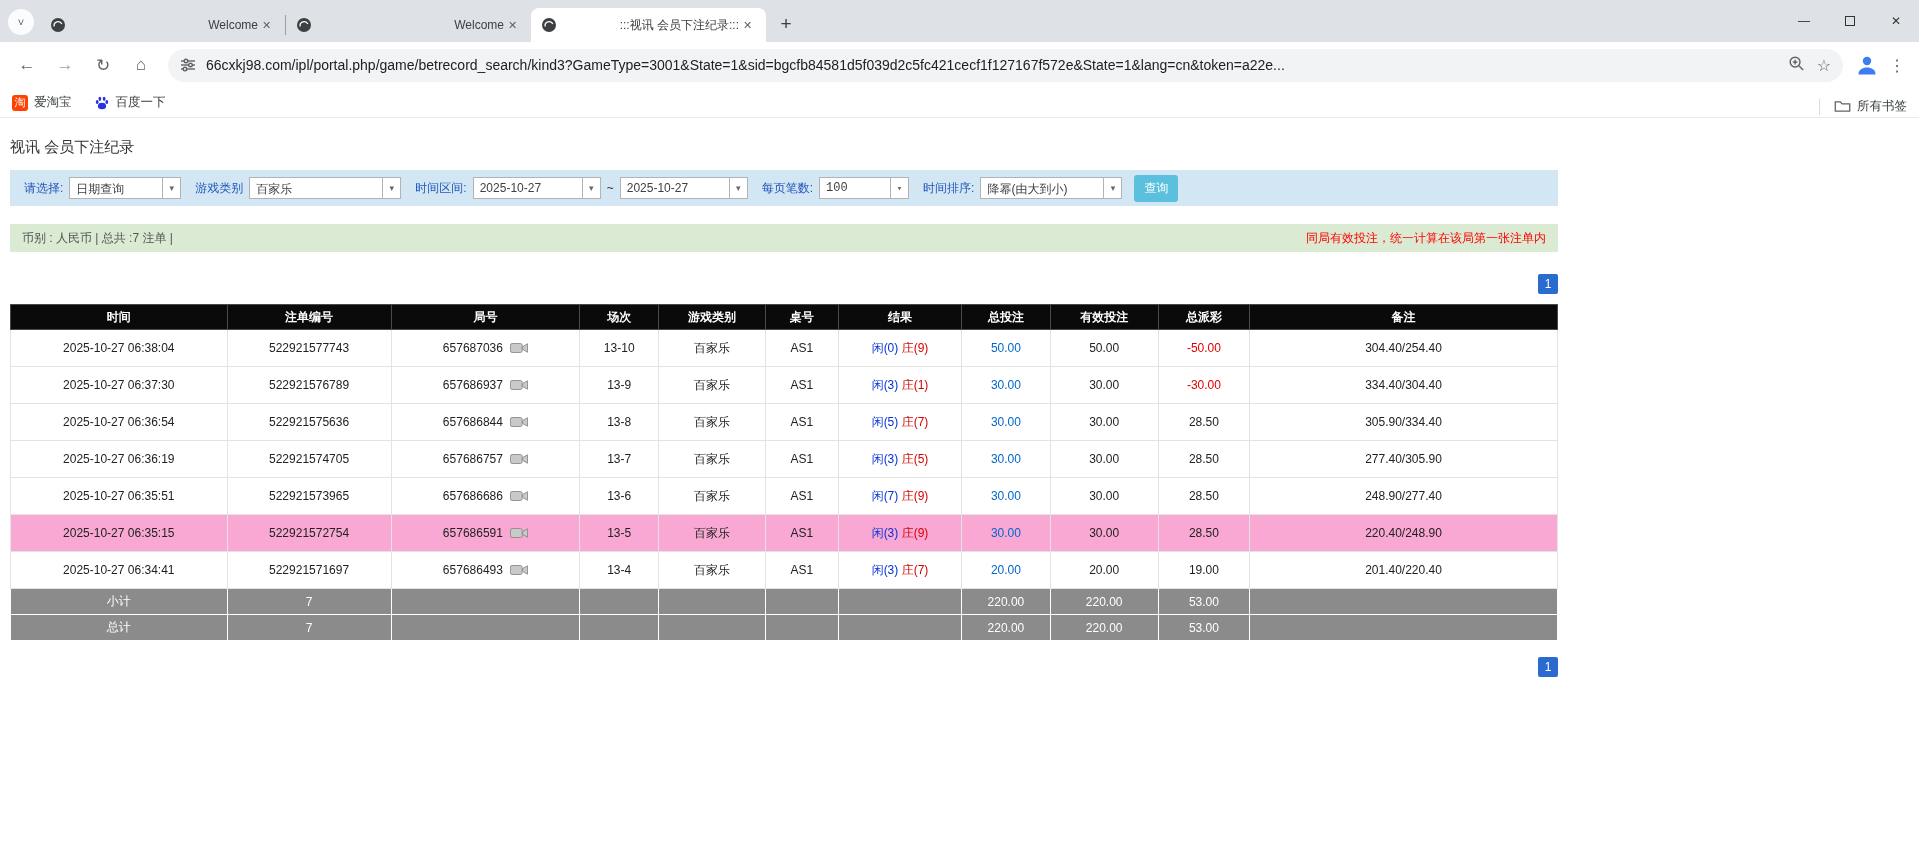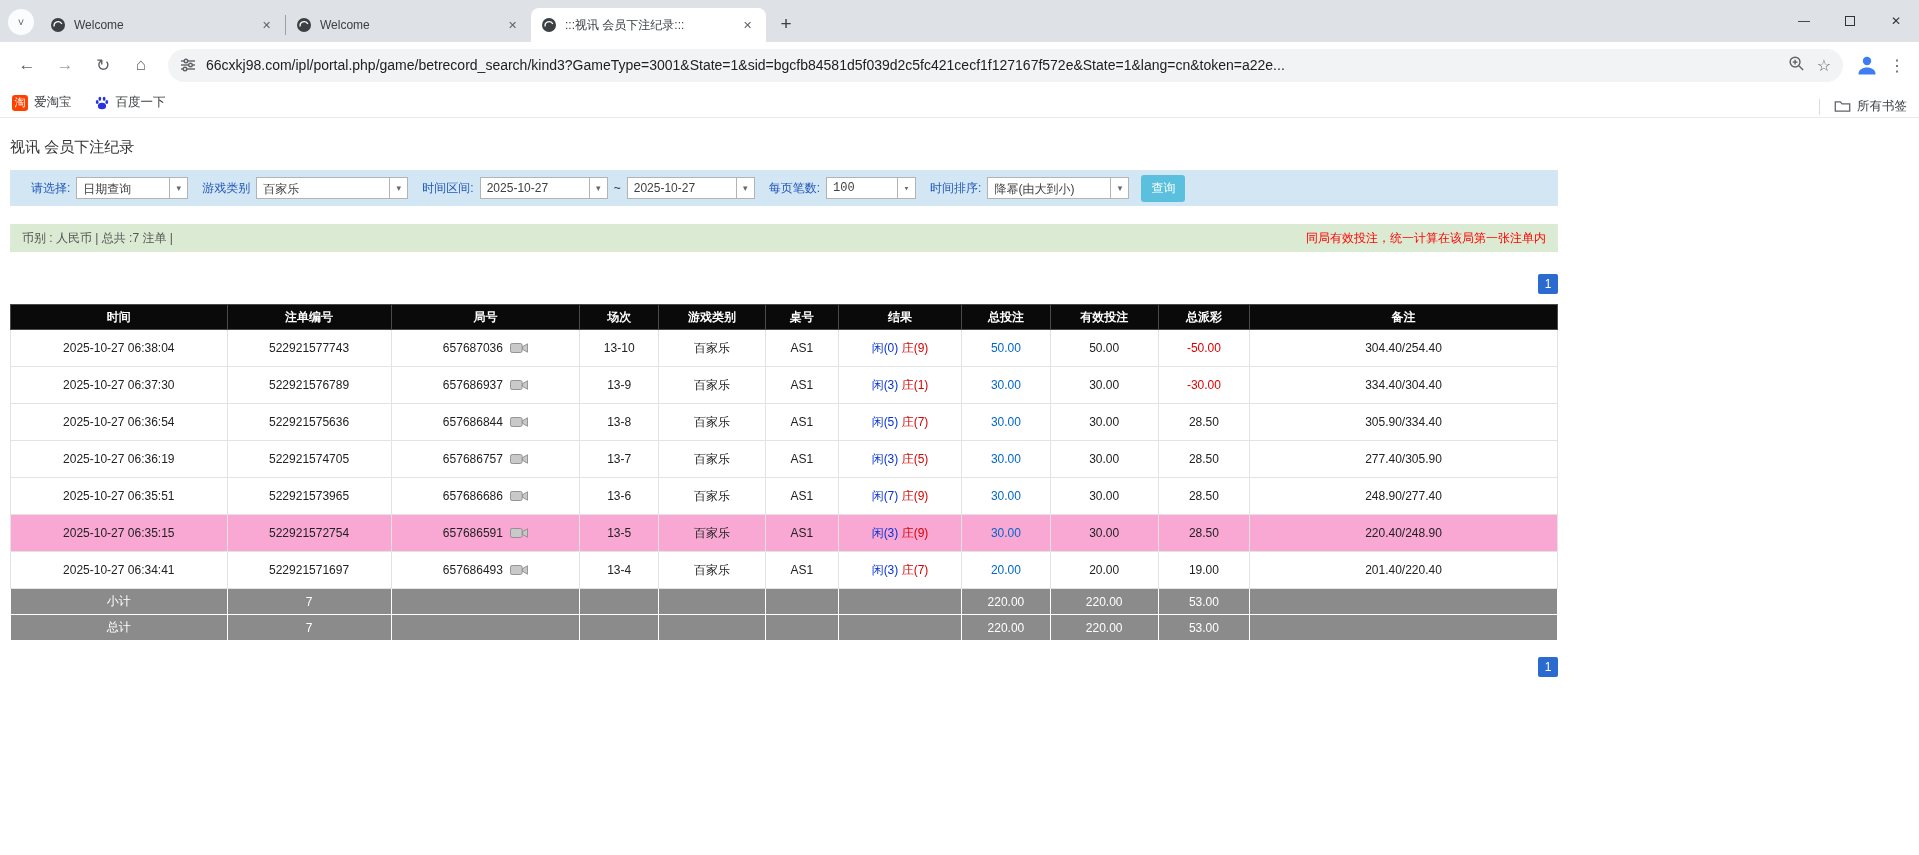--- a/index.html
+++ b/index.html
@@ -19,21 +19,21 @@
     width:26px; height:26px; border-radius:50%; background:#fbfcfd;
     margin:0 6px 7px 8px; display:flex; align-items:center; justify-content:center;
     color:#5f6368; font-size:11px; cursor:default;
   }
   .tab {
     width:245px; height:34px; display:flex; align-items:center;
     padding:0 10px; font-size:12px; color:#3c4043; position:relative;
   }
   .tab.active { background:#fff; border-radius:8px 8px 0 0; width:235px; }
   .favicon { width:16px; height:16px; margin-right:8px; flex:0 0 auto; }
-  .tab-title { flex:1; white-space:nowrap; overflow:hidden; text-overflow:clip; }
+  .tab-title { flex:1; white-space:nowrap; overflow:hidden; text-overflow:clip;text-align:right; }
   .tab-close {
     width:17px; height:17px; border-radius:50%; flex:0 0 auto;
     display:flex; align-items:center; justify-content:center;
     font-size:11px; color:#5f6368;
   }
   .tab-divider { width:1px; height:20px; background:#9aa0a6; margin-bottom:7px; }
   .new-tab {
     width:28px; height:28px; margin:0 0 4px 6px; display:flex; align-items:center;
     justify-content:center; font-size:19px; color:#3c4043;
   }
@@ -77,21 +77,21 @@
 
   
   .content { width:1548px; margin-left:10px; }
   .page-title { font-size:15px; color:#333; margin:20px 0 13px 0; }
 
   .filterbar {
     background:#d2e7f3; height:36px; display:flex; align-items:center;
     padding:0 14px; font-size:12px;
   }
   .flabel { color:#2356bb; margin:0 6px 0 14px; white-space:nowrap; }
-  .flabel.first { margin-left:7px; }
+  .flabel.first { margin-left:0; }
   .combo {
     display:inline-flex; height:22px; background:#fff;
     border:1px solid #b3b3b3; align-items:stretch;
   }
   .combo-val { padding:3px 6px 0 6px; color:#404040; flex:1; white-space:nowrap; overflow:hidden; }
   .combo-arrow {
     width:18px; border-left:1px solid #b3b3b3; background:#fff;
     display:flex; align-items:center; justify-content:center; color:#666; font-size:9px;
   }
   .w-qtype { width:112px; } .w-game { width:152px; } .w-date { width:128px; }

